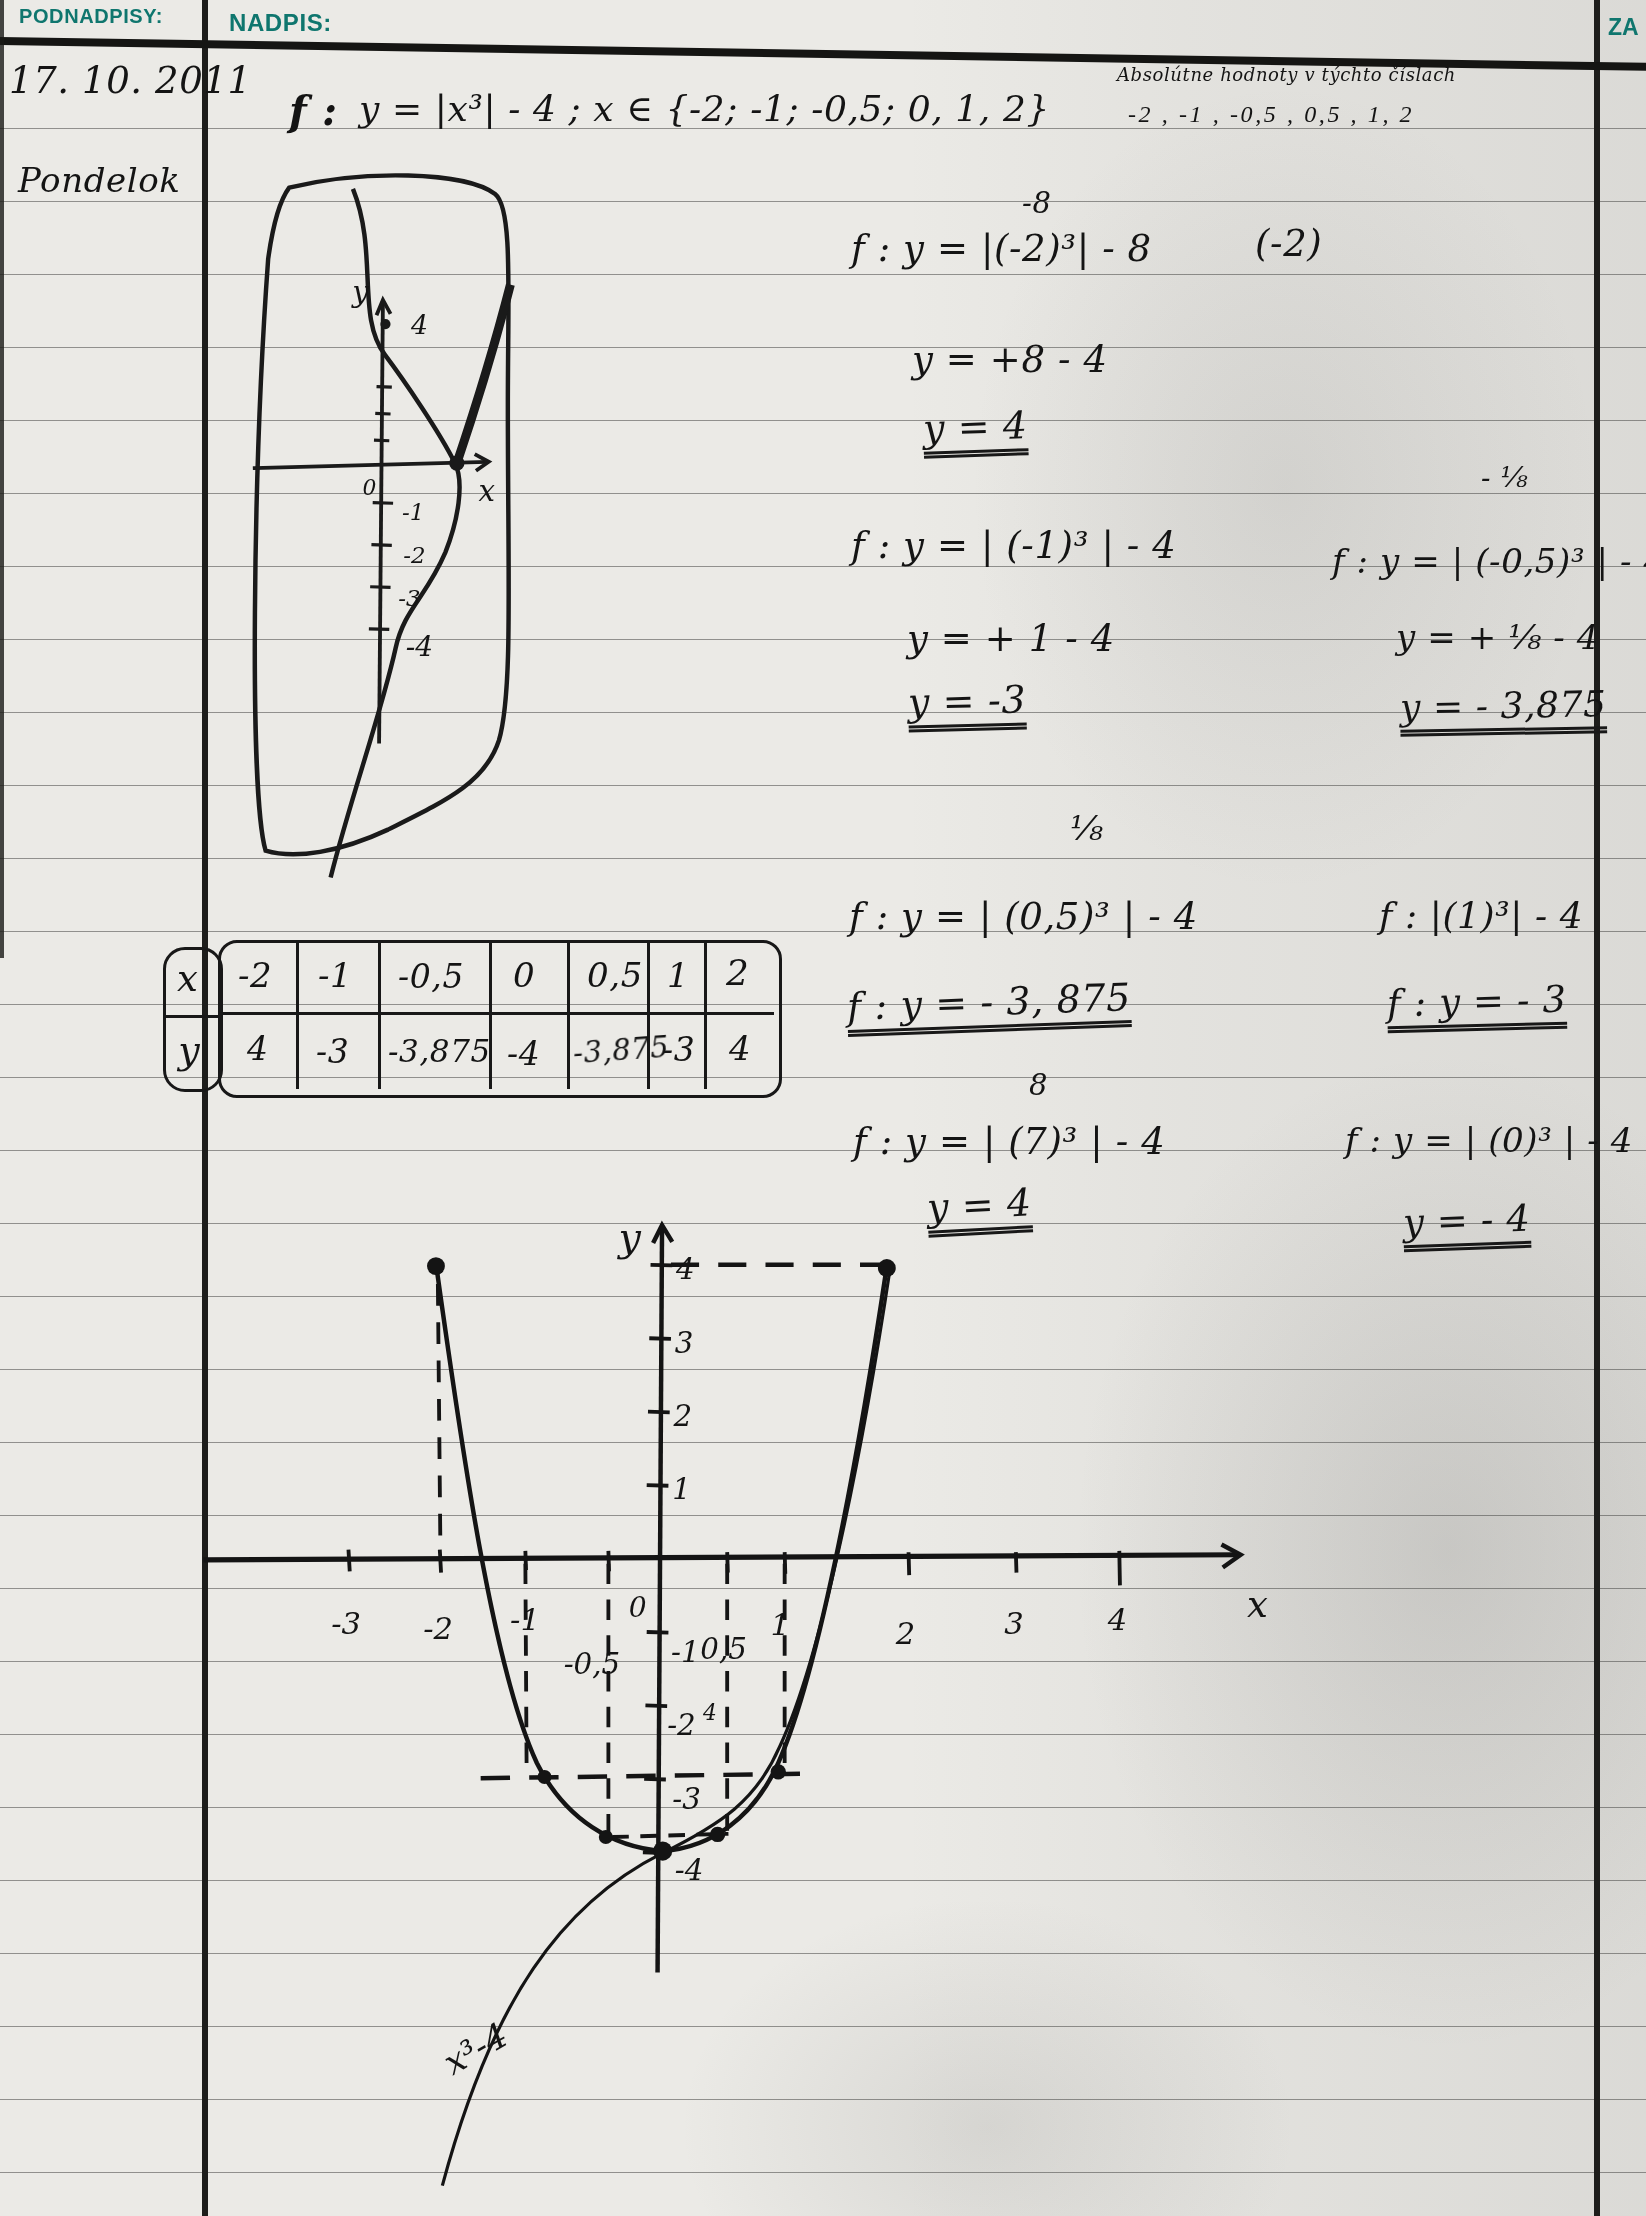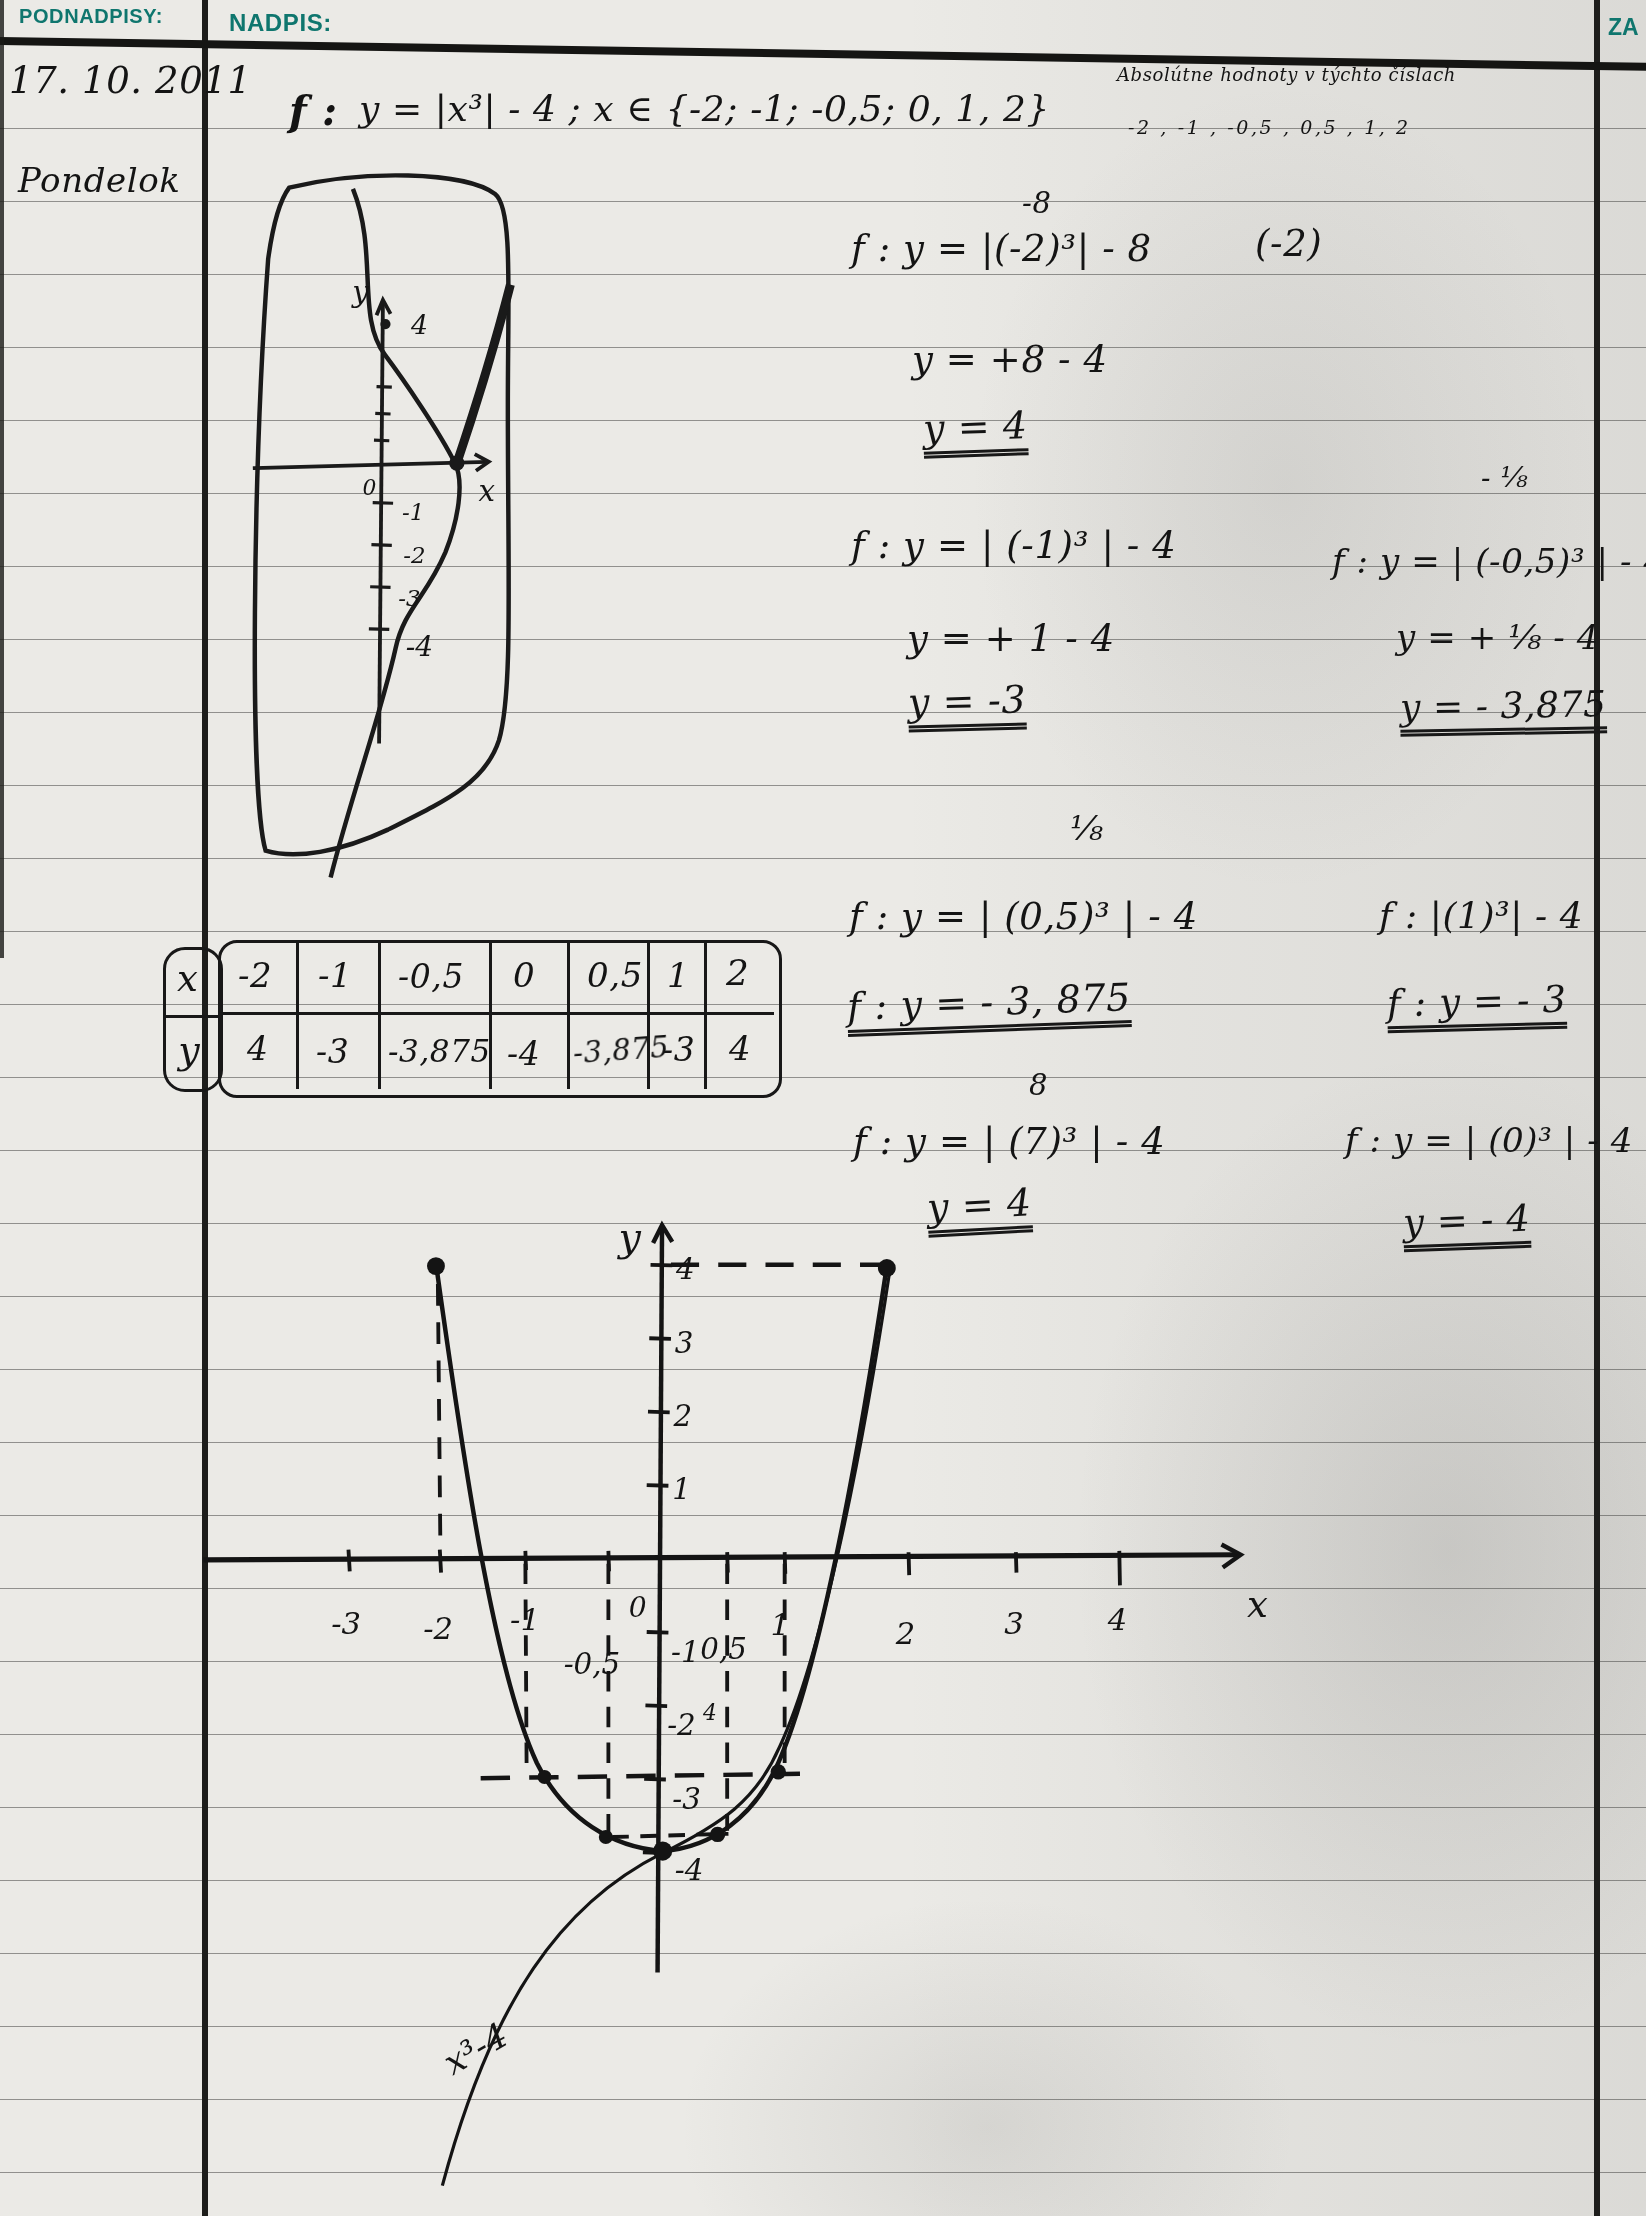--- a/index.html
+++ b/index.html
@@ -42,21 +42,21 @@
   <div class="abs print" style="left:229px;top:9px;font-size:24px;letter-spacing:0.6px;">NADPIS:</div>
   <div class="abs print" style="left:1608px;top:14px;font-size:23px;">ZA</div>
 
   <div class="abs hw" style="left:9px;top:59px;font-size:37px;">17. 10. 2011</div>
   <div class="abs hw" style="left:18px;top:160px;font-size:34px;">Pondelok</div>
 
   <div class="abs hw" style="left:289px;top:87px;font-size:41px;font-weight:bold;">f :</div>
   <div class="abs hw" style="left:359px;top:88px;font-size:36px;">y = |x³| - 4 ;   x ∈ {-2; -1; -0,5; 0, 1, 2}</div>
 
   <div class="abs hw" style="left:1117px;top:64px;font-size:18px;">Absolútne hodnoty v týchto číslach</div>
-  <div class="abs hw" style="left:1128px;top:116px;font-size:19px;letter-spacing:2.6px;">-2 , -1 , -0,5 , 0,5 , 1, 2</div>
+  <div class="abs hw" style="left:1128px;top:101px;font-size:24px;letter-spacing:2.6px;font-family:Liberation Serif, serif;">-2 , -1 , -0,5 , 0,5 , 1, 2</div>
 
   <div class="abs hw" style="left:1022px;top:186px;font-size:29px;">-8</div>
   <div class="abs hw" style="left:851px;top:227px;font-size:37px;">f :   y = |(-2)³| - 8</div>
   <div class="abs hw" style="left:1255px;top:222px;font-size:37px;">(-2)</div>
   <div class="abs hw" style="left:912px;top:338px;font-size:37px;">y =    +8    - 4</div>
   <div class="abs hw du" style="left:923px;top:405px;font-size:38px;transform:rotate(-2deg);">y =     4</div>
 
   <div class="abs hw" style="left:851px;top:524px;font-size:37px;">f :   y = | (-1)³ | - 4</div>
   <div class="abs hw" style="left:907px;top:617px;font-size:37px;">y =   + 1 - 4</div>
   <div class="abs hw du" style="left:908px;top:679px;font-size:38px;transform:rotate(-1.5deg);">y =         -3</div>

